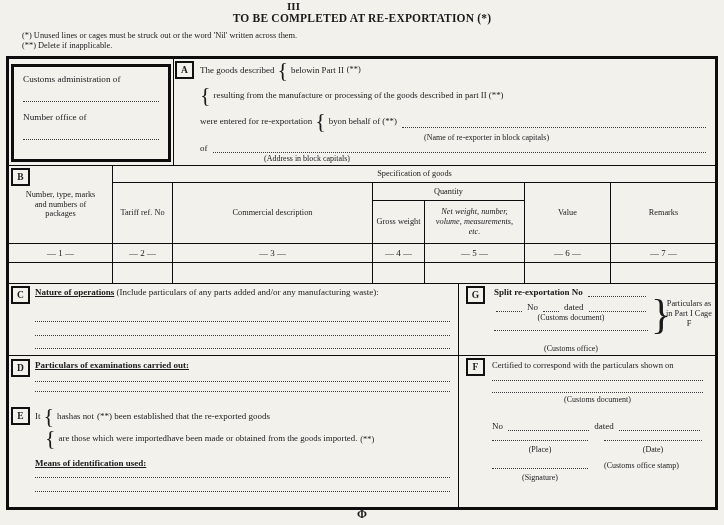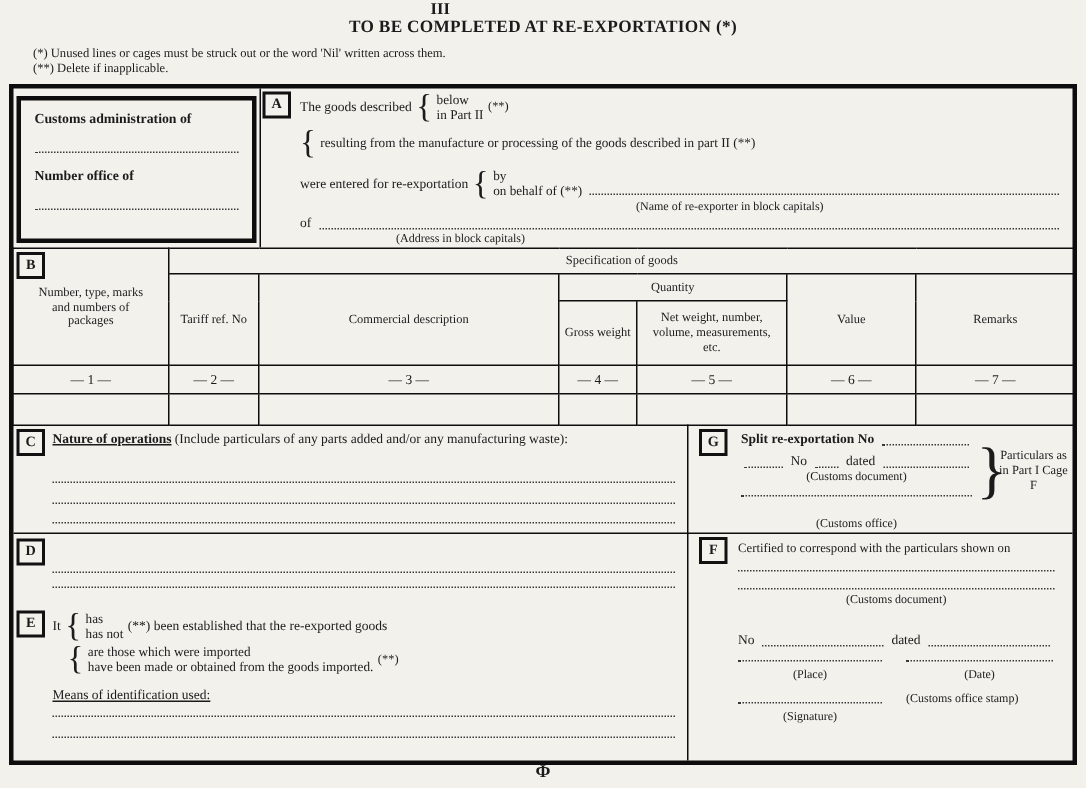--- a/index.html
+++ b/index.html
@@ -25,30 +25,30 @@
           background:#f3f1ec; font-weight:bold; font-size:9.5px; line-height:14px;
           text-align:center; z-index:3; }
 
   
   .dl { flex:1 1 auto; border-bottom:1.2px dotted #3a3a3a; height:8px; margin:0 2px; }
   .dl.fx26 { flex:0 0 26px; } .dl.fx16 { flex:0 0 16px; }
   .dline { position:absolute; border-bottom:1.2px dotted #3a3a3a; height:1px; }
   .fill { border-bottom:1.2px dotted #3a3a3a; height:10px; margin-top:6px; }
 
   .frow { position:absolute; display:flex; align-items:center; gap:3px; white-space:nowrap; }
-  .stack { display:flex; flex-direction:column; justify-content:center;
+  .stack { display:flex; flex-direction:row; justify-content:center;
            line-height:1.15; white-space:nowrap; }
   .br { font-weight:400; } .br2 { font-size:22px; line-height:18px; }
   .brG { font-size:42px; line-height:42px; font-weight:400; }
   .cap { position:absolute; font-size:8px; }
   .ul { text-decoration:underline; }
 
   
   .custBox { position:absolute; left:2px; top:5px; width:136px; height:78px;
-             border:3px solid #0d0d0d; padding:7px 9px; font-size:9.2px;font-weight:bold; }
+             border:3px solid #0d0d0d; padding:7px 9px; font-size:9.2px; }
 
   
   .secA { position:absolute; left:164px; top:0; width:542px; height:106px;
           border-left:1px solid #0d0d0d; }
   .secC { position:absolute; left:0; top:224px; width:449px; height:72px; }
   .secG { position:absolute; left:449px; top:224px; width:257px; height:72px; }
   .secD { position:absolute; left:0; top:296px; width:449px; height:50px; }
   .secE { position:absolute; left:0; top:346px; width:449px; height:102px; }
   .secF { position:absolute; left:449px; top:296px; width:257px; height:152px; }
   .vdiv { position:absolute; left:449px; top:224px; height:224px; width:0;
@@ -56,21 +56,21 @@
   .hline { position:absolute; left:0; top:296px; width:706px; height:0;
            border-top:1px solid #0d0d0d; }
 
   
   .tb { position:absolute; left:-1px; top:106px; width:708px;
         border-collapse:collapse; table-layout:fixed; font-size:8.3px; }
   .tb td { border:1px solid #0d0d0d; text-align:center; vertical-align:middle;
            padding:1px 3px; }
   .tb .numrow td { font-size:9px; }
   .c1txt { width:72px; margin:0 auto; }
-  .netxt { width:86px; margin:0 auto; }
+  .netxt { width:86px; margin:0 auto;font-style:italic; }
 
   .bottom-mark { position:absolute; top:507px; left:0; width:724px;
                  text-align:center; font-size:12px; font-weight:bold; }
   .stars { font-size:8.3px; }
 </style>
 </head>
 <body>
 
 <div class="part-no">III</div>
 <div class="doc-title">TO BE COMPLETED AT RE-EXPORTATION (*)</div>
@@ -205,20 +205,21 @@
     </div>
     <div class="cap" style="left:36px;top:30px;width:154px;text-align:center">(Customs document)</div>
     <div class="dline" style="left:36px;top:46px;width:154px"></div>
     <div class="cap" style="left:36px;top:61px;width:154px;text-align:center">(Customs office)</div>
     <span class="brG" style="position:absolute;left:193px;top:10px">}</span>
     <div class="cap" style="left:208px;top:16px;width:46px;text-align:center;font-size:8.3px">Particulars as in Part I Cage F</div>
   </div>
 
   <div class="secD">
     <div class="cage" style="left:2px;top:4px">D</div>
+    <div class="ul" style="position:absolute;left:26px;top:5px;font-weight:bold">Particulars of examinations carried out:</div>
     <div class="dline" style="left:26px;right:8px;top:25px"></div>
     <div class="dline" style="left:26px;right:8px;top:35px"></div>
   </div>
 
   <div class="secE">
     <div class="cage" style="left:2px;top:2px">E</div>
     <div class="frow" style="left:26px;top:2px">
       <span>It</span>
       <span class="br br2">{</span>
       <div class="stack" style="font-size:8.8px">
@@ -228,21 +229,21 @@
       <span>(**) been established that the re-exported goods</span>
     </div>
     <div class="frow" style="left:36px;top:24px">
       <span class="br br2">{</span>
       <div class="stack" style="font-size:8.8px">
         <span>are those which were imported</span>
         <span>have been made or obtained from the goods imported.</span>
       </div>
       <span class="stars" style="align-self:flex-start;margin-top:6px">(**)</span>
     </div>
-    <div class="ul" style="position:absolute;left:26px;top:53px;font-weight:normal">Means of identification used:</div>
+    <div class="ul" style="position:absolute;left:26px;top:53px;font-weight:bold">Means of identification used:</div>
     <div class="dline" style="left:26px;right:8px;top:71px"></div>
     <div class="dline" style="left:26px;right:8px;top:85px"></div>
   </div>
 
   <div class="secF">
     <div class="cage" style="left:8px;top:3px">F</div>
     <div style="position:absolute;left:34px;top:5px;width:214px;font-size:8.5px">Certified to correspond with the particulars shown on</div>
     <div class="dline" style="left:34px;right:12px;top:24px"></div>
     <div class="dline" style="left:34px;right:12px;top:36px"></div>
     <div class="cap" style="left:34px;right:12px;top:40px;text-align:center">(Customs document)</div>

